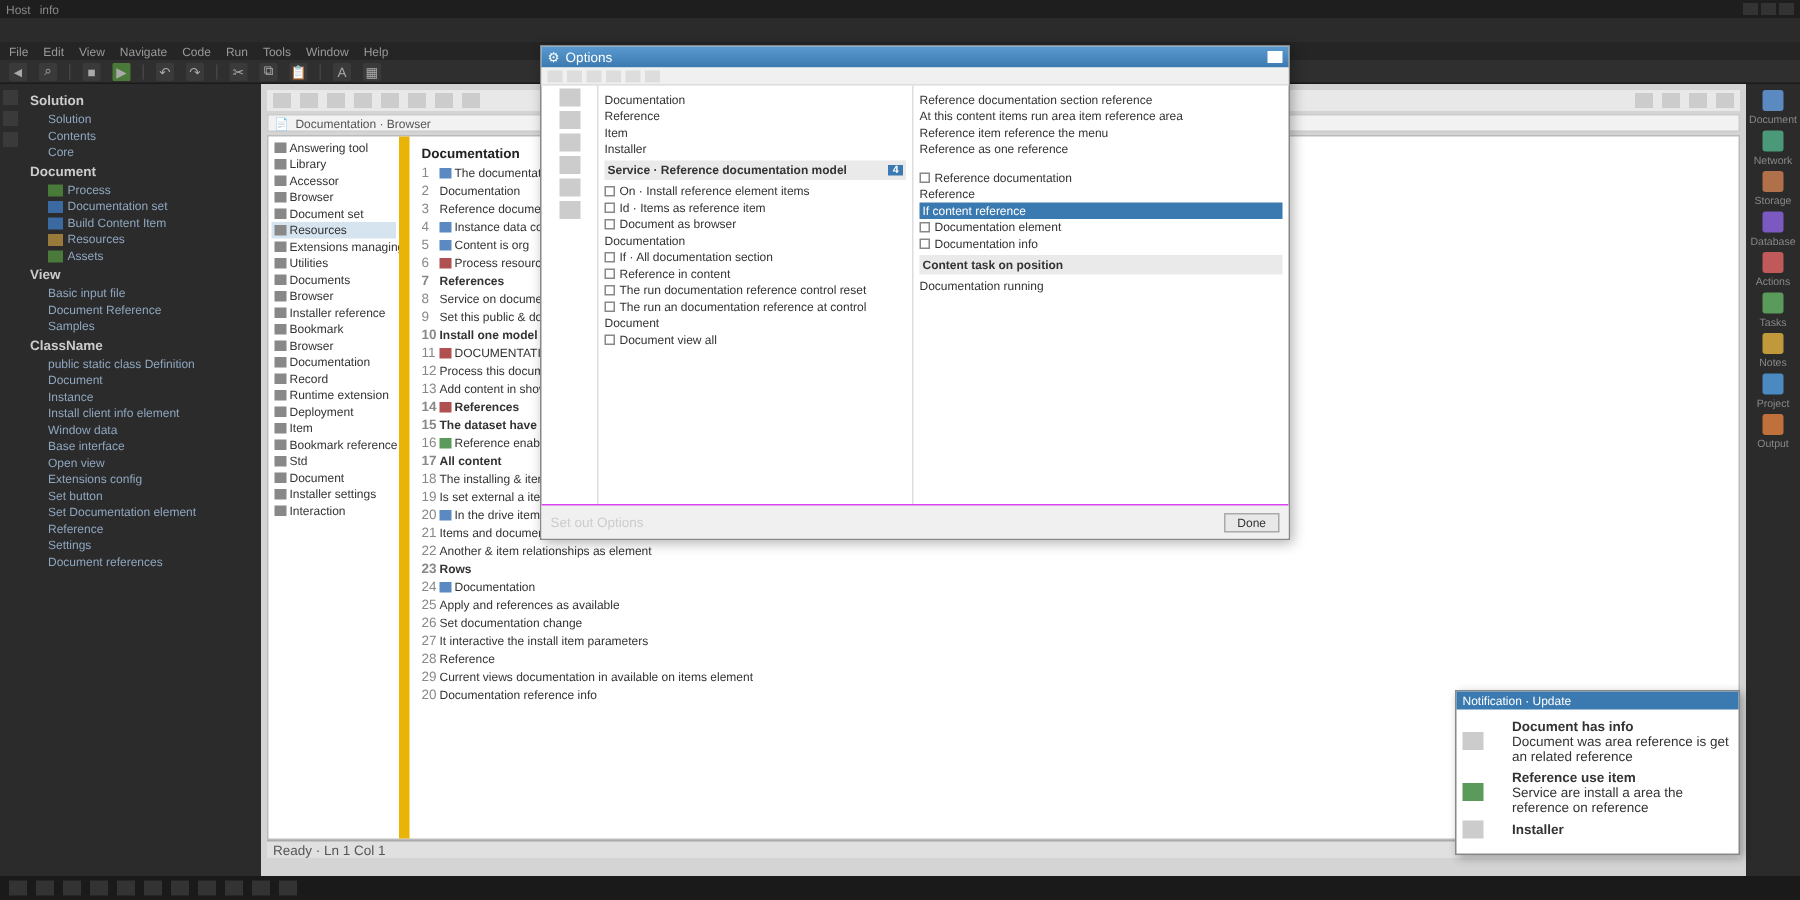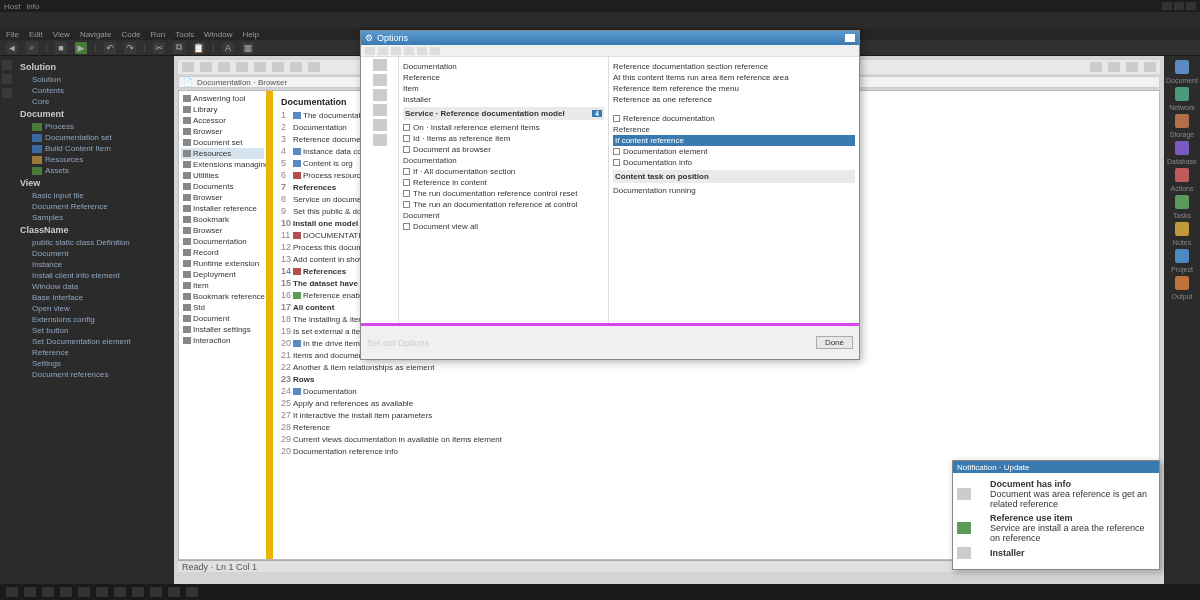--- a/index.html
+++ b/index.html
@@ -51,23 +51,23 @@
 .modal-body { flex:1; display:flex; }
 .m-left { width:38px; border-right:1px solid #ddd; padding:2px; display:flex; flex-direction:column; gap:3px; }
 .m-left span { width:14px; height:12px; background:#ccc; display:block; margin:0 auto; }
 .m-mid { width:210px; border-right:1px solid #ddd; padding:4px; }
 .m-right { flex:1; padding:4px; }
 .m-line { font-size:8px; color:#333; padding:1px 0; display:flex; align-items:center; gap:3px; }
 .m-line.hd { font-weight:bold; background:#eaeaea; padding:2px; margin:2px 0; }
 .m-line.sel { background:#3a7ab0; color:#fff; padding:1px 2px; }
 .chk { width:7px; height:7px; border:1px solid #888; display:inline-block; flex-shrink:0; }
 .m-badge { background:#3a7ab0; color:#fff; padding:0 3px; font-size:7px; margin-left:auto; }
-.modal-ft { height:36px; background:#f0f0f0; border-top:3px solid #d946ef; display:flex; align-items:center; padding:0 6px; gap:6px;justify-content:flex-end; }
+.modal-ft { height:23px; background:#f0f0f0; border-top:1px solid #d946ef; display:flex; align-items:center; padding:0 6px; gap:6px;justify-content:flex-end; }
 .btn { background:#e8e8e8; border:1px solid #aaa; padding:1px 8px; font-size:8px; color:#333; }
-.popup { position:absolute; right:40px; bottom:30px; width:208px; height:110px; background:#fff; border:1px solid #888; box-shadow:2px 2px 6px rgba(0,0,0,0.3); }
+.popup { position:absolute; right:40px; bottom:30px; width:190px; height:110px; background:#fff; border:1px solid #888; box-shadow:2px 2px 6px rgba(0,0,0,0.3); }
 .popup-hd { height:12px; background:#3a7ab0; color:#fff; font-size:8px; padding:0 4px; display:flex; align-items:center; }
 .popup-body { padding:4px; }
 .p-row { display:flex; align-items:center; gap:19px; padding:2px 0; font-size:8px; color:#333; }
 .p-ic { width:14px; height:12px; background:#ccc; flex-shrink:0; }
 .p-ic.g { background:#5a9a5a; }
 .p-ic.b { background:#5a8ac0; }
 .right-rail { width:36px; background:#2b2b2b; display:flex; flex-direction:column; gap:3px; padding:4px 2px; align-items:center; }
 .rr-ic { width:14px; height:14px; border-radius:2px; }
 .rr-lbl { font-size:7px; color:#888; }
 .taskbar { position:absolute; bottom:0; left:0; right:0; height:16px; background:#1a1a1a; display:flex; align-items:center; padding:0 6px; gap:6px; }
@@ -220,20 +220,21 @@
           <div class="line"><span class="num">16</span><span class="ic-sm g"></span>Reference enabled / done and reference the control element</div>
           <div class="line b"><span class="num">17</span>All content</div>
           <div class="line"><span class="num">18</span>The installing &amp; item documentation on all items</div>
           <div class="line"><span class="num">19</span>Is set external a items</div>
           <div class="line"><span class="num">20</span><span class="ic-sm b"></span>In the drive item reference content streams in subcontainer on some</div>
           <div class="line"><span class="num">21</span>Items and document is</div>
           <div class="line"><span class="num">22</span>Another &amp; item relationships as element</div>
           <div class="line b"><span class="num">23</span>Rows</div>
           <div class="line"><span class="num">24</span><span class="ic-sm b"></span>Documentation</div>
           <div class="line"><span class="num">25</span>Apply and references as available</div>
+          <div class="line"><span class="num">26</span>Set documentation change</div>
           <div class="line"><span class="num">27</span>It interactive the install item parameters</div>
           <div class="line"><span class="num">28</span>Reference</div>
           <div class="line"><span class="num">29</span>Current views documentation in available on items element</div>
           <div class="line"><span class="num">20</span>Documentation reference info</div>
         </div>
     </div>
     <div class="statusbar">
       <span>Ready · Ln 1 Col 1</span>
     </div>
   </div>

